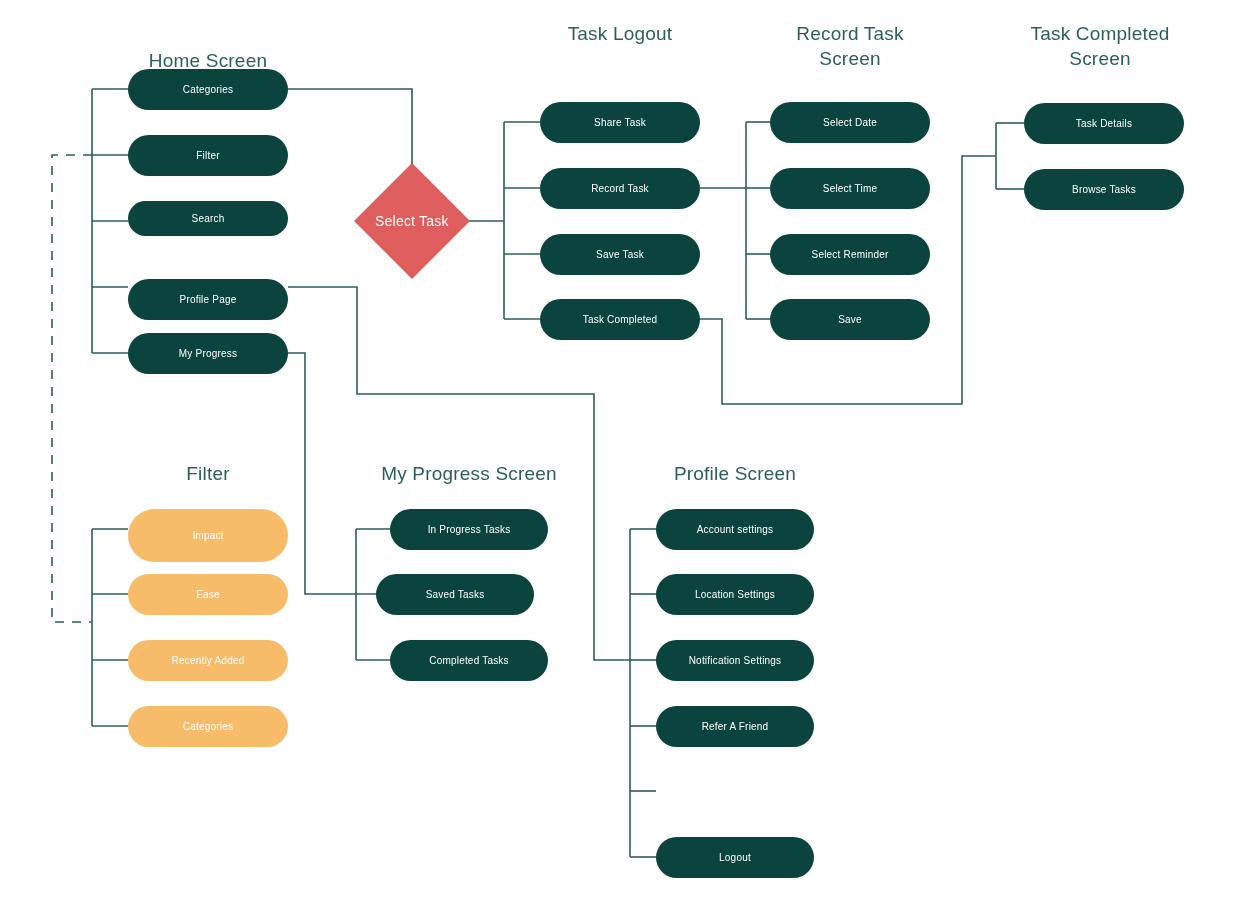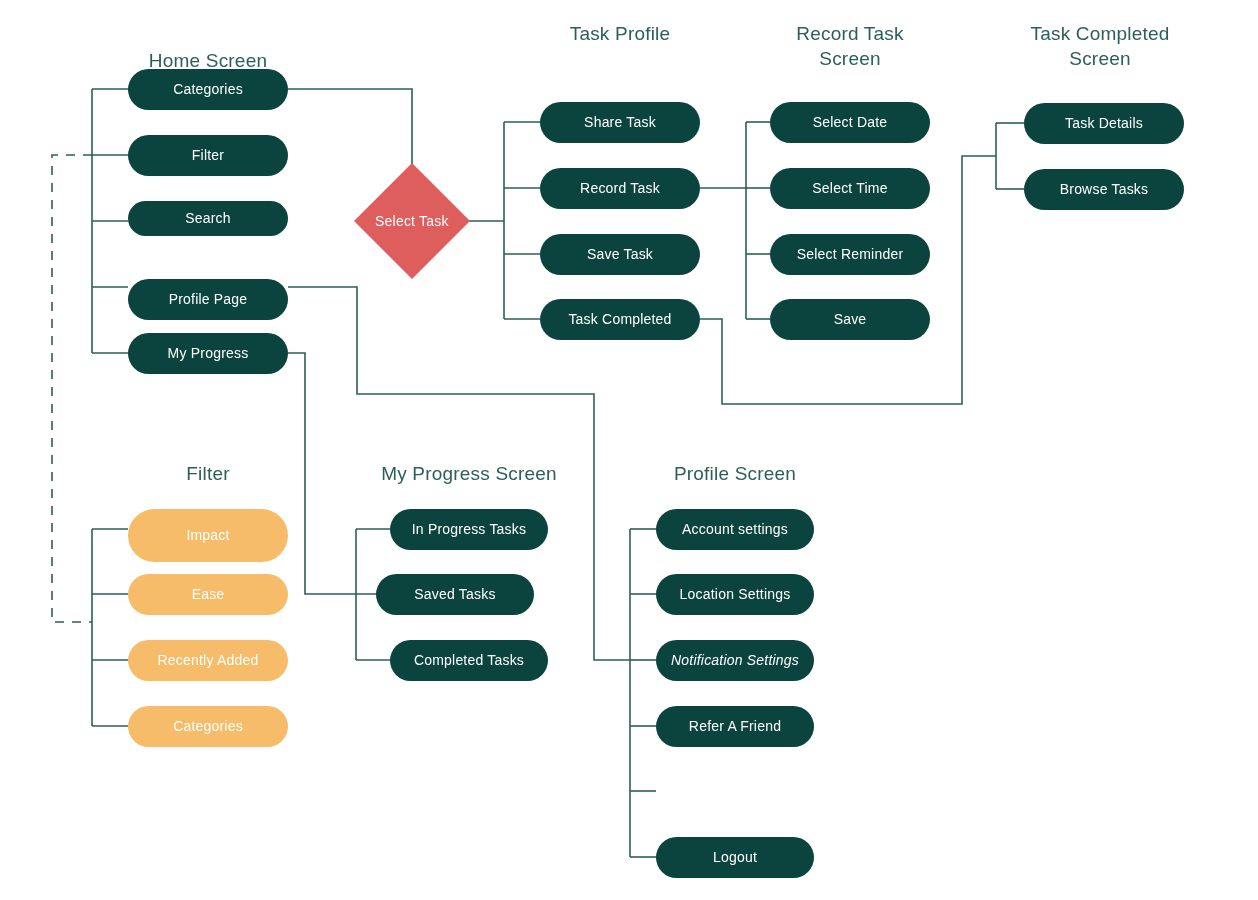--- a/index.html
+++ b/index.html
@@ -36,21 +36,21 @@
     letter-spacing: 0.2px;
     white-space: pre-line;
   }
   .node {
     position: absolute;
     display: flex;
     align-items: center;
     justify-content: center;
     border-radius: 999px;
     color: #ffffff;
-    font-size: 14px;
+    font-size: 10px;
     font-weight: 400;
     letter-spacing: 0.2px;
     text-align: center;
     box-sizing: border-box;
     padding: 16px 10px;
     line-height: 1.1;
   }
   .node.green {
     background: #0B443E;
   }
@@ -134,21 +134,21 @@
       <path d="M630 594 L656 594"></path>
       <path d="M630 660 L656 660"></path>
       <path d="M630 726 L656 726"></path>
       <path d="M630 791 L656 791"></path>
       <path d="M630 857 L656 857"></path>
     </g>
   </svg>
 
   <div class="group-title" style="left:118px; top:21px; width:180px;margin-top:27px;">Home Screen</div>
 
-  <div class="group-title" style="left:530px; top:21px; width:180px;">Task Profile</div>
+  <div class="group-title" style="left:530px; top:21px; width:180px;">Task Logout</div>
 
   <div class="group-title" style="left:760px; top:21px; width:180px;">Record Task
 Screen</div>
 
   <div class="group-title" style="left:1010px; top:21px; width:180px;">Task Completed
 Screen</div>
 
   <div class="group-title" style="left:118px; top:461px; width:180px;">Filter</div>
 
   <div class="group-title" style="left:363px; top:461px; width:212px;">My Progress Screen</div>
@@ -182,17 +182,17 @@
   <div class="node orange" style="left:128px; top:574px; width:160px; height:41px;">Ease</div>
   <div class="node orange" style="left:128px; top:640px; width:160px; height:41px;">Recently Added</div>
   <div class="node orange" style="left:128px; top:706px; width:160px; height:41px;">Categories</div>
 
   <div class="node green" style="left:390px; top:509px; width:158px; height:41px;">In Progress Tasks</div>
   <div class="node green" style="left:376px; top:574px; width:158px; height:41px;">Saved Tasks</div>
   <div class="node green" style="left:390px; top:640px; width:158px; height:41px;">Completed Tasks</div>
 
   <div class="node green" style="left:656px; top:509px; width:158px; height:41px;">Account settings</div>
   <div class="node green" style="left:656px; top:574px; width:158px; height:41px;">Location Settings</div>
-  <div class="node green" style="left:656px; top:640px; width:158px; height:41px;font-style:italic;">Notification Settings</div>
+  <div class="node green" style="left:656px; top:640px; width:158px; height:41px;">Notification Settings</div>
   <div class="node green" style="left:656px; top:706px; width:158px; height:41px;">Refer A Friend</div>
   <div class="node green" style="left:656px; top:837px; width:158px; height:41px;">Logout</div>
 
 </div>
 
 </body></html>

